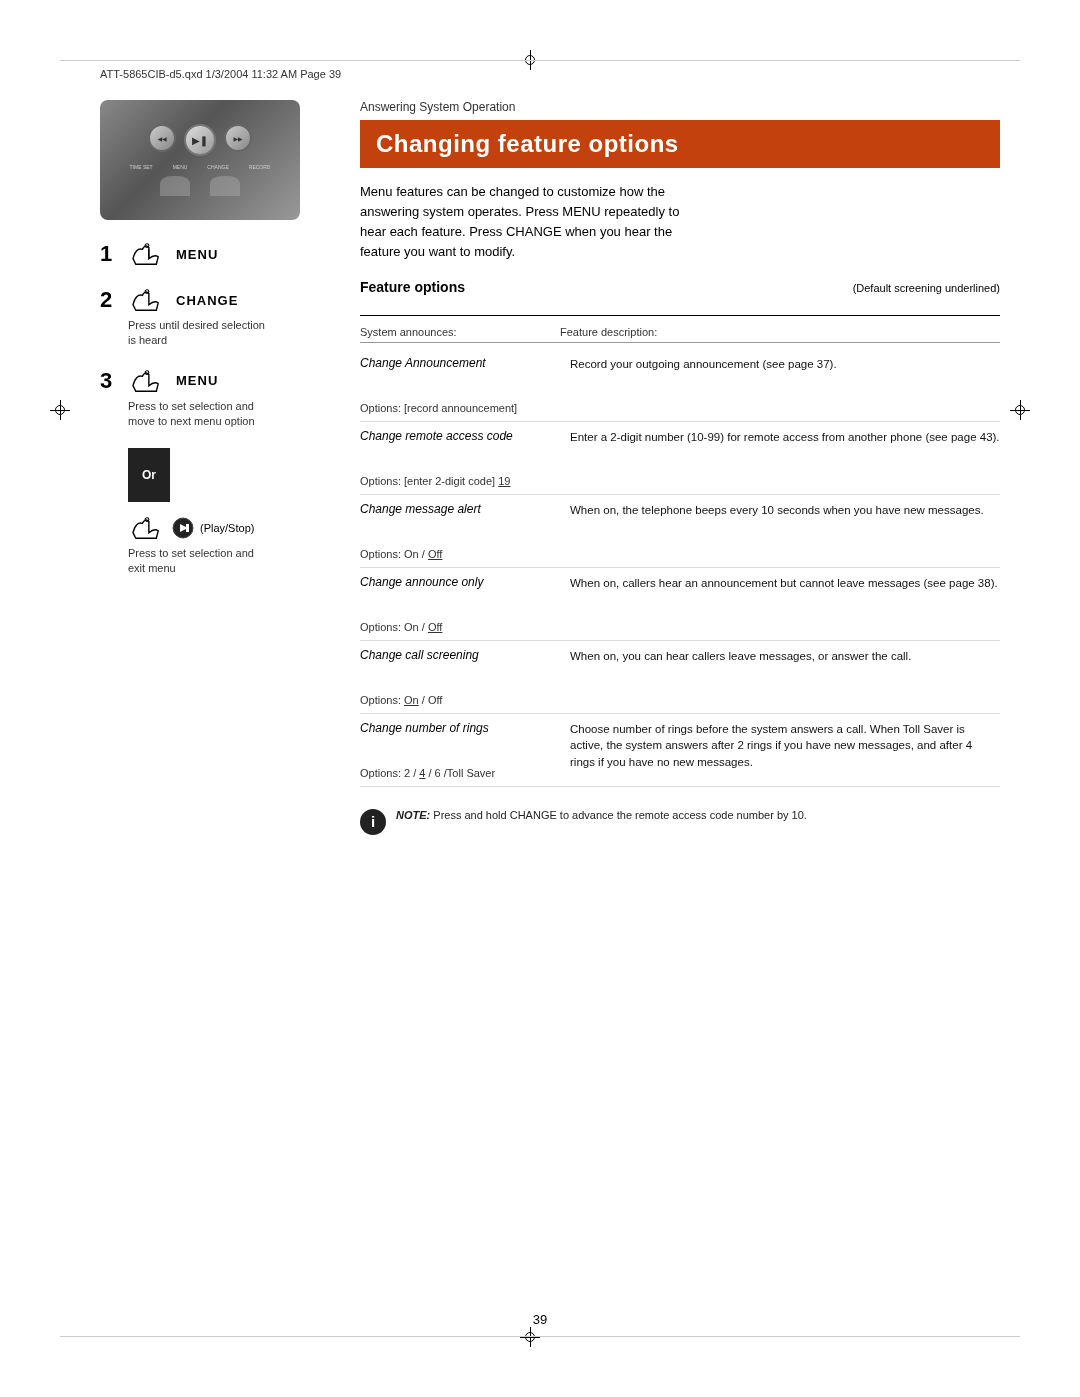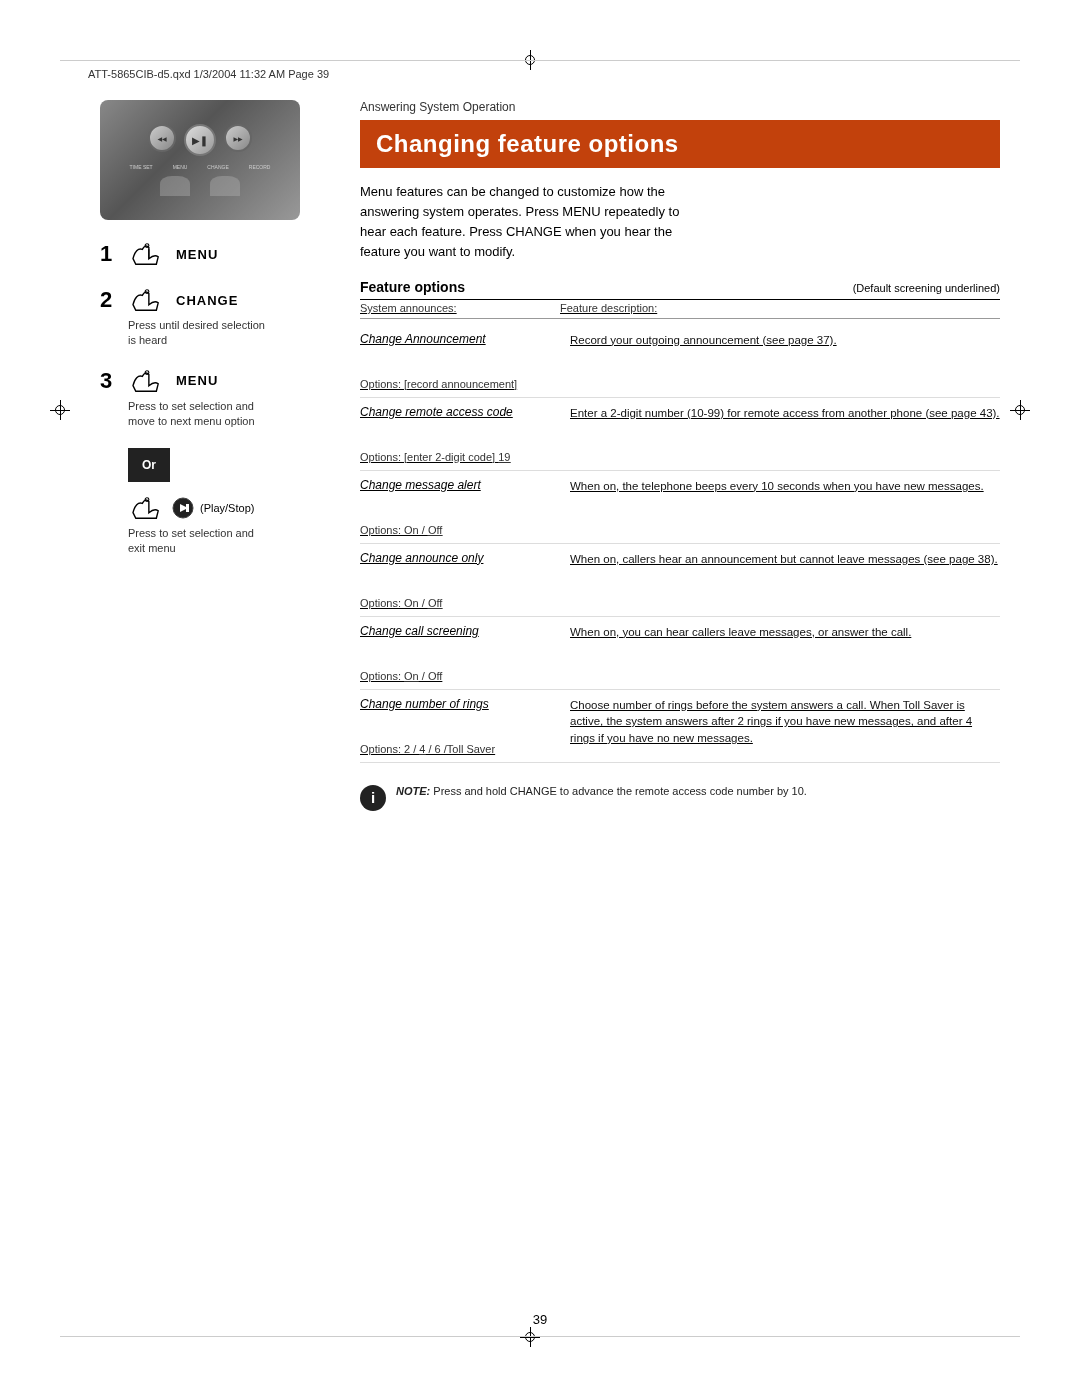--- a/index.html
+++ b/index.html
@@ -64,21 +64,21 @@
       border-radius: 50%;
       left: 50%;
       top: 50%;
       transform: translate(-50%, -50%);
     }
 
     
     .header-bar {
       position: absolute;
       top: 68px;
-      left: 88px;
+      left: 100px;
       right: 100px;
       display: flex;
       align-items: center;
       font-size: 11px;
       color: #333;
     }
 
     
     .content-area {
       position: absolute;
@@ -179,21 +179,21 @@
     
     .or-divider {
       margin: 12px 0 12px 28px;
       display: flex;
       align-items: center;
       gap: 8px;
     }
     .or-box {
       background: #222;
       color: #fff;
-      padding: 10px 14px;
+      padding: 20px 14px;
       font-size: 12px;
       font-weight: bold;
     }
 
     
     .playstop-step {
       margin-bottom: 8px;
       margin-left: 28px;
     }
     .playstop-icons {
@@ -242,34 +242,34 @@
       line-height: 1.55;
       margin-bottom: 16px;
     }
 
     
     .feature-options-header {
       display: flex;
       justify-content: space-between;
       align-items: baseline;
       border-bottom: 1px solid #000;
-      padding-bottom: 4px;
+      padding-bottom: 20px;
+      margin-bottom: 8px;
     }
     .feature-options-title {
       font-size: 14px;
       font-weight: bold;
     }
     .feature-options-note {
       font-size: 11px;
     }
 
     
     .feature-table {
       width: 100%;
-      text-decoration: underline;
     }
     .table-header-row {
       display: flex;
       border-bottom: 1px solid #999;
       padding-bottom: 3px;
       margin-bottom: 6px;
     }
     .col-system {
       width: 200px;
       flex-shrink: 0;

